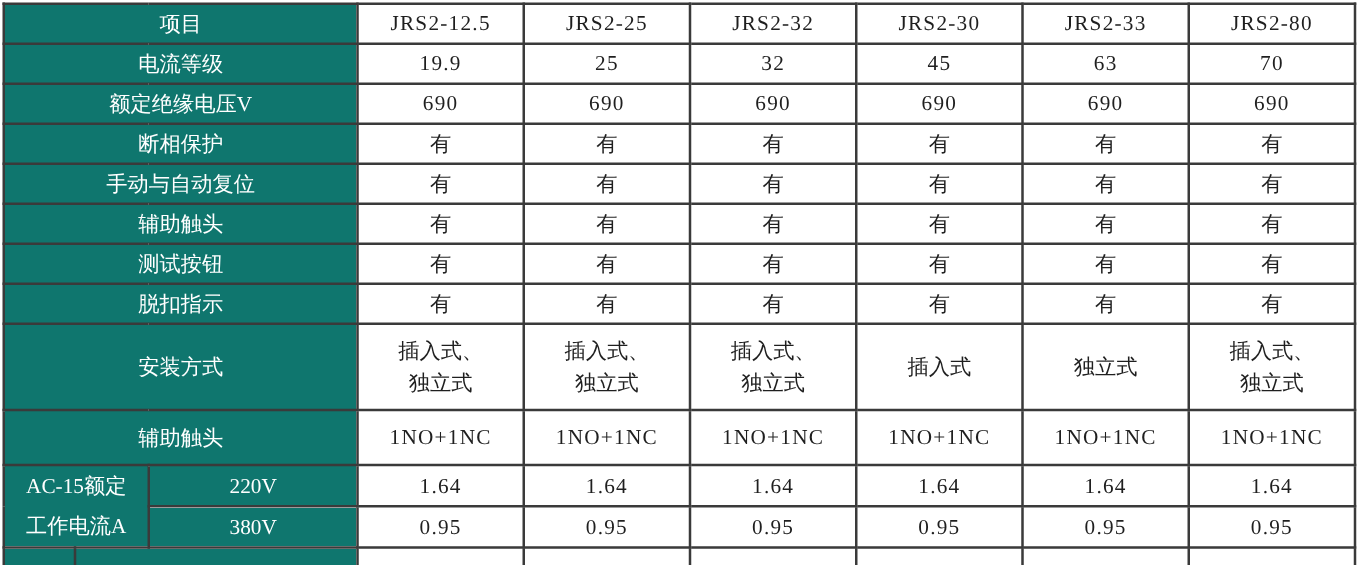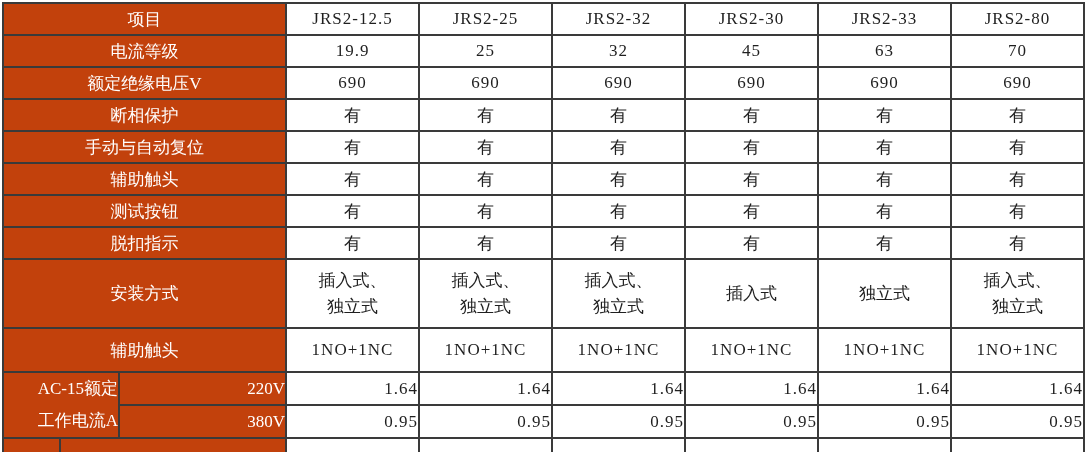--- a/index.html
+++ b/index.html
@@ -24,28 +24,28 @@
     border: 2px solid #3a3a3a;
     padding: 0;
     text-align: center;
     vertical-align: middle;
     font-size: 17px;
     color: #1f1f1f;
     background: #ffffff;
     overflow: hidden;
   }
   table.spec td.blue {
-    background: #c2410c;
+    background: #0f766e;
     color: #ffffff;
   }
   
   tr.rh  td { height: 32px; }
   tr.ri  td { height: 69px; }
   tr.ra  td { height: 44px; }
-  tr.rv  td { height: 31px; text-align: right; }
+  tr.rv  td { height: 31px; }
   tr.rp  td { height: 30px; }
   td.model, td.num { letter-spacing: 1px; }
   td.install div { line-height: 26px; }
   td.ac15-label div { line-height: 32px; }
 </style>
 </head>
 <body>
 
 <div class="screen">
   <table class="spec">

